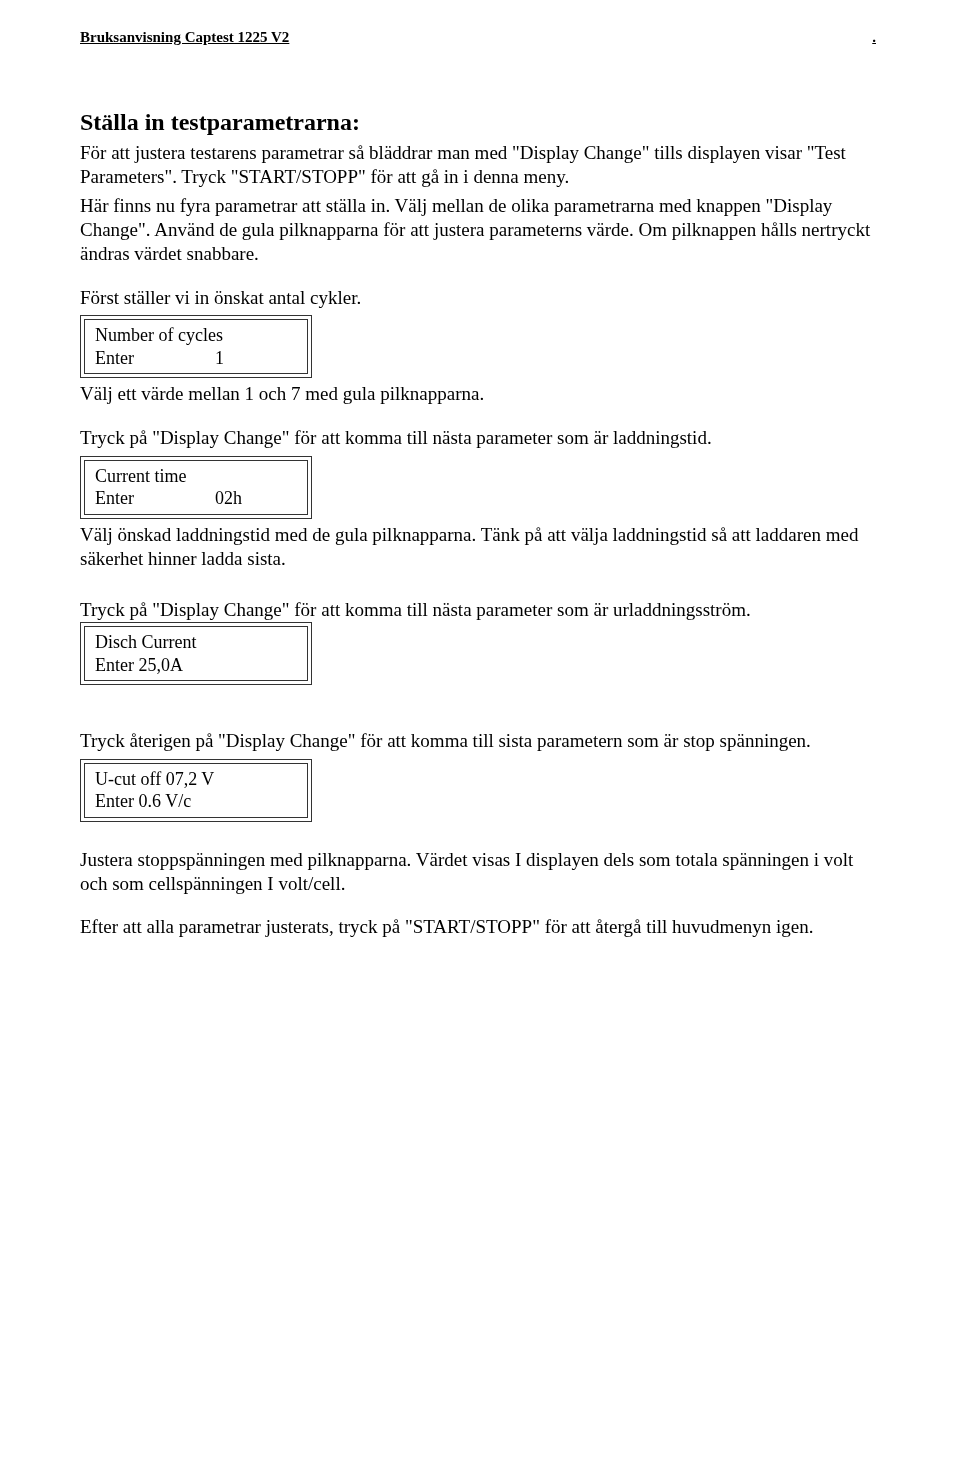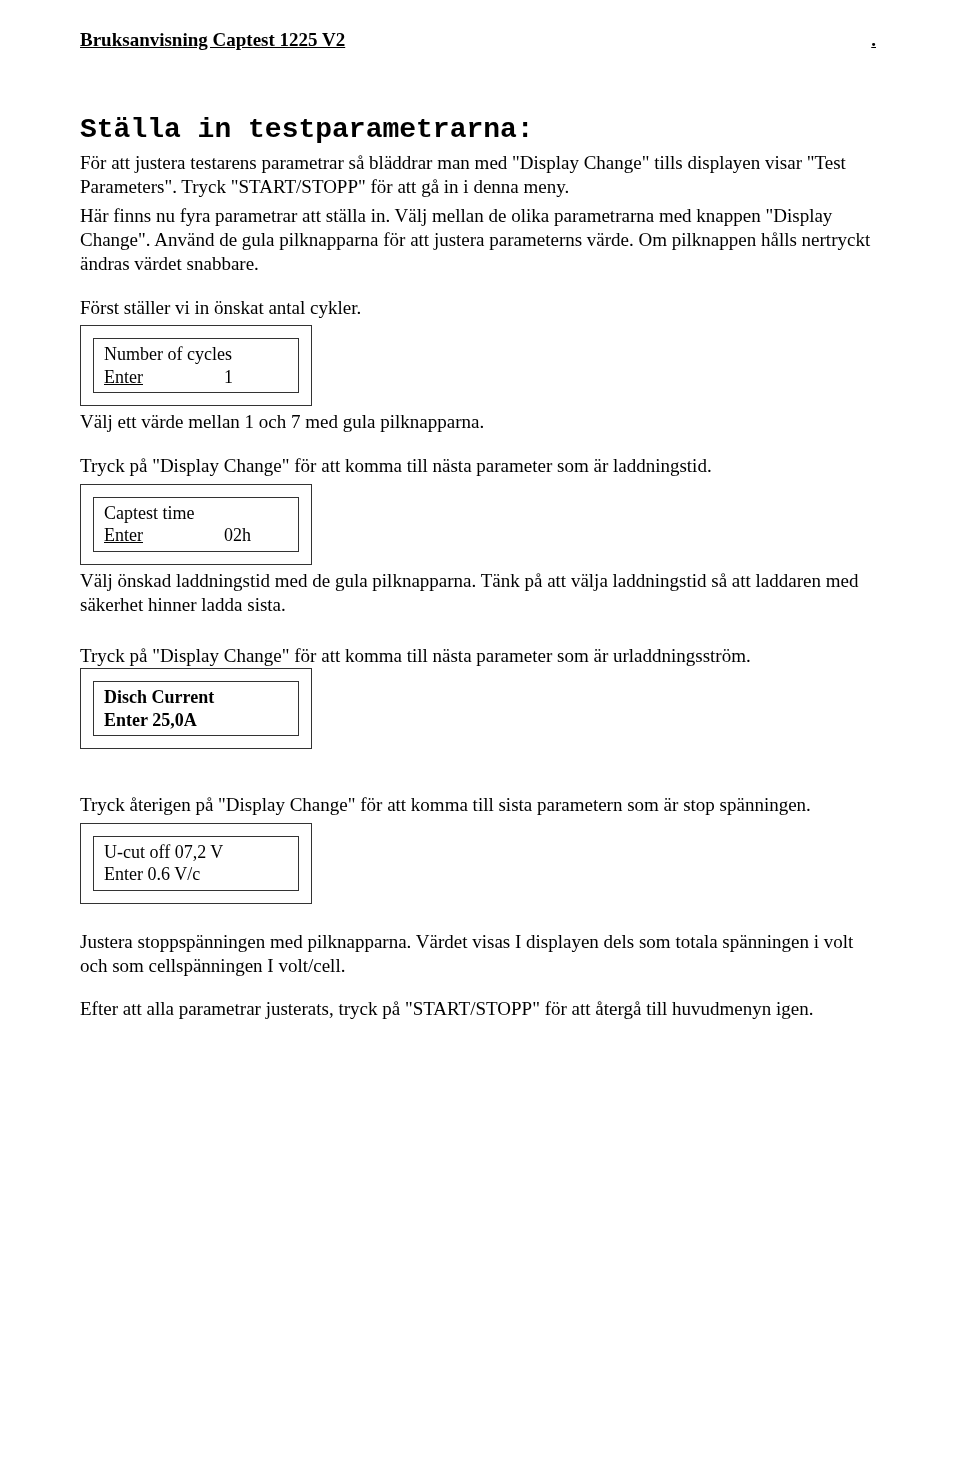--- a/index.html
+++ b/index.html
@@ -9,52 +9,51 @@
     background: #fff;
     margin: 0;
     padding: 28px 80px 40px 80px;
     width: 960px;
     box-sizing: border-box;
     line-height: 1.25;
   }
   .header-line {
     font-weight: bold;
     text-decoration: underline;
-    font-size: 19px;
+    font-size: 15px;
     display: flex;
     justify-content: space-between;
     margin-bottom: 60px;
   }
   .header-dot { padding-right: 4px; }
   h1 {
-    font-size: 28px;
+    font-size: 24px;
     font-weight: bold;
     margin: 0 0 4px 0;
-    font-family: Liberation Mono, monospace;
   }
   p { margin: 0 0 6px 0; }
   .spacer-sm { height: 14px; }
   .spacer-md { height: 22px; }
   .spacer-lg { height: 40px; }
   .display-box-outer {
     border: 1.2px solid #333;
     width: 232px;
-    padding: 12px;
+    padding: 3px;
     box-sizing: border-box;
     margin-top: 6px;
     margin-bottom: 4px;
   }
   .display-box-inner {
     border: 1.2px solid #333;
     padding: 4px 10px 4px 10px;
     font-size: 18px;
     line-height: 1.25;
   }
   .row2col { display: flex; }
-  .row2col .left { width: 120px; text-decoration: underline; }
+  .row2col .left { width: 120px; }
   .row2col .right { }
 </style>
 </head>
 <body>
 
 <div class="header-line">
   <span>Bruksanvisning  Captest 1225 V2</span>
   <span class="header-dot">.</span>
 </div>
 
@@ -74,34 +73,34 @@
     </div>
   </div>
 </div>
 
 <p>Välj ett värde mellan 1 och 7 med gula pilknapparna.</p>
 <div class="spacer-sm"></div>
 <p>Tryck på "Display Change" för att komma till nästa parameter som är laddningstid.</p>
 
 <div class="display-box-outer">
   <div class="display-box-inner">
-    <div>Captest time</div>
+    <div>Current time</div>
     <div class="row2col">
       <span class="left">Enter</span>
       <span class="right">02h</span>
     </div>
   </div>
 </div>
 
 <p>Välj önskad laddningstid med de gula pilknapparna. Tänk på att välja laddningstid så att laddaren med säkerhet hinner ladda sista.</p>
 
 <div class="spacer-md"></div>
 <p style="margin-bottom:0;">Tryck på "Display Change" för att komma till nästa parameter som är urladdningsström.</p>
 
-<div class="display-box-outer" style="margin-top:0;font-weight:bold;">
+<div class="display-box-outer" style="margin-top:0;">
   <div class="display-box-inner">
     <div>Disch Current</div>
     <div> Enter 25,0A</div>
   </div>
 </div>
 
 <div class="spacer-lg"></div>
 <p>Tryck återigen på "Display Change" för att komma till sista parametern som är stop spänningen.</p>
 
 <div class="display-box-outer">

